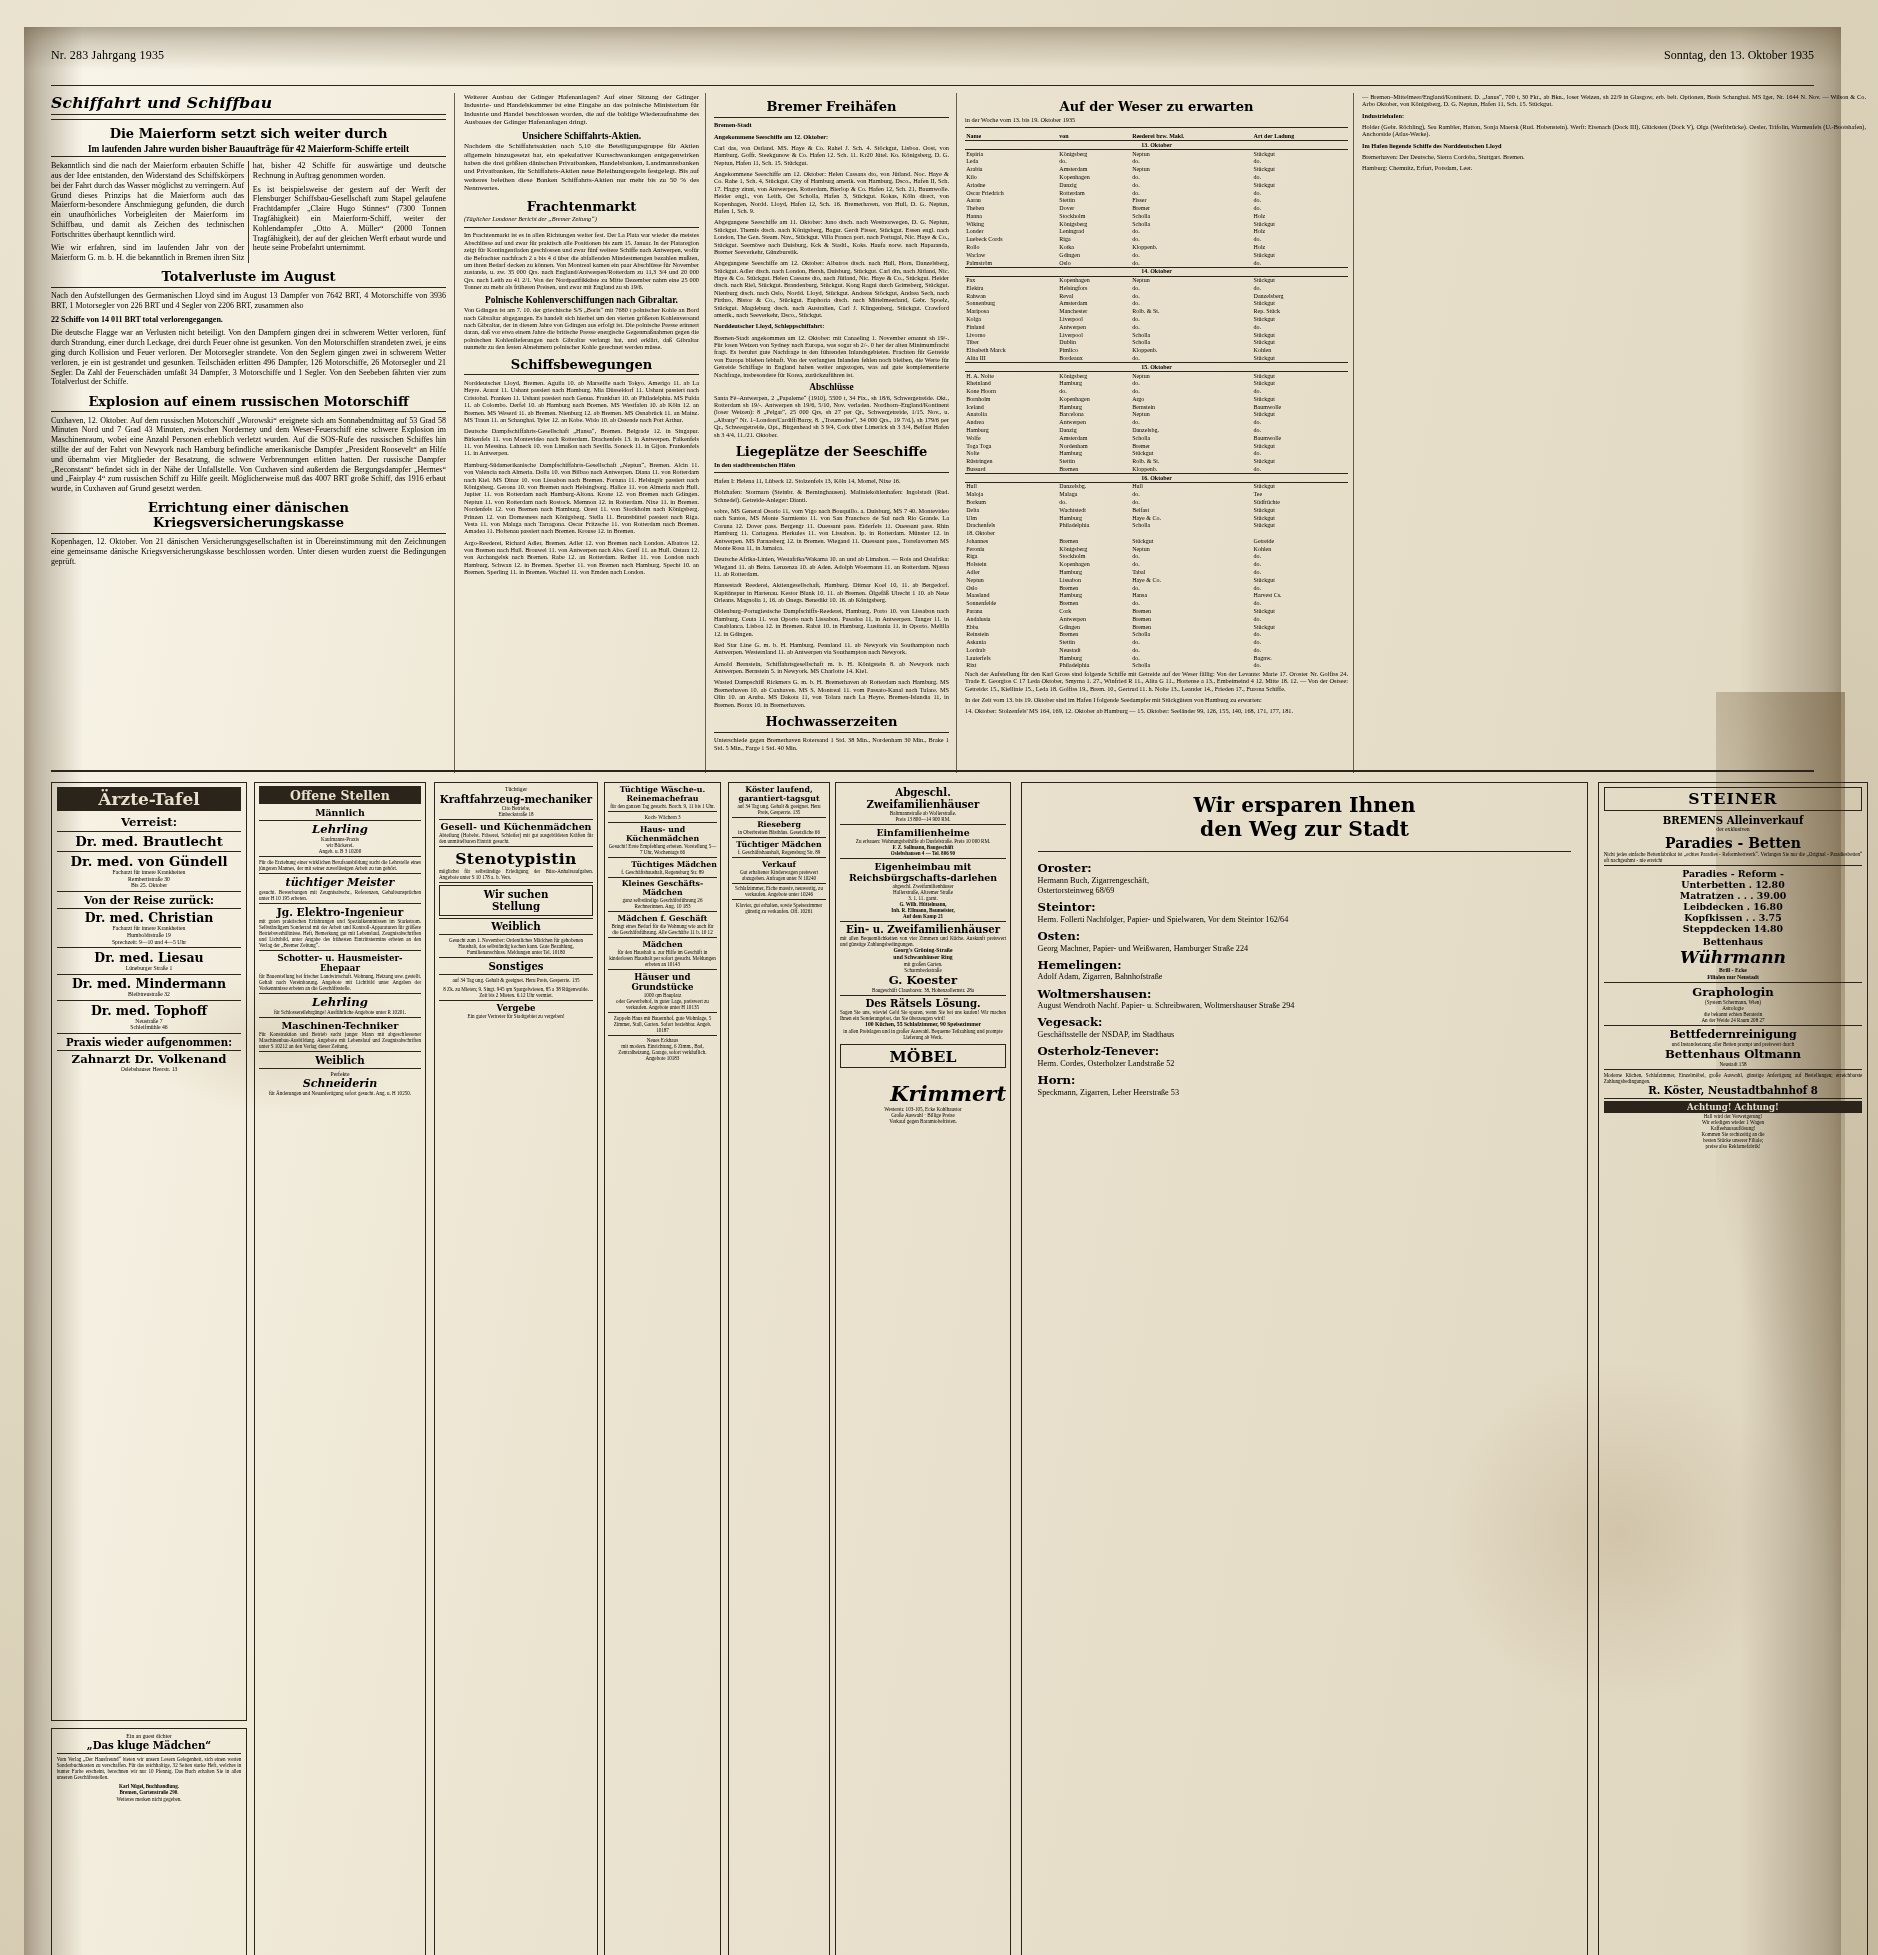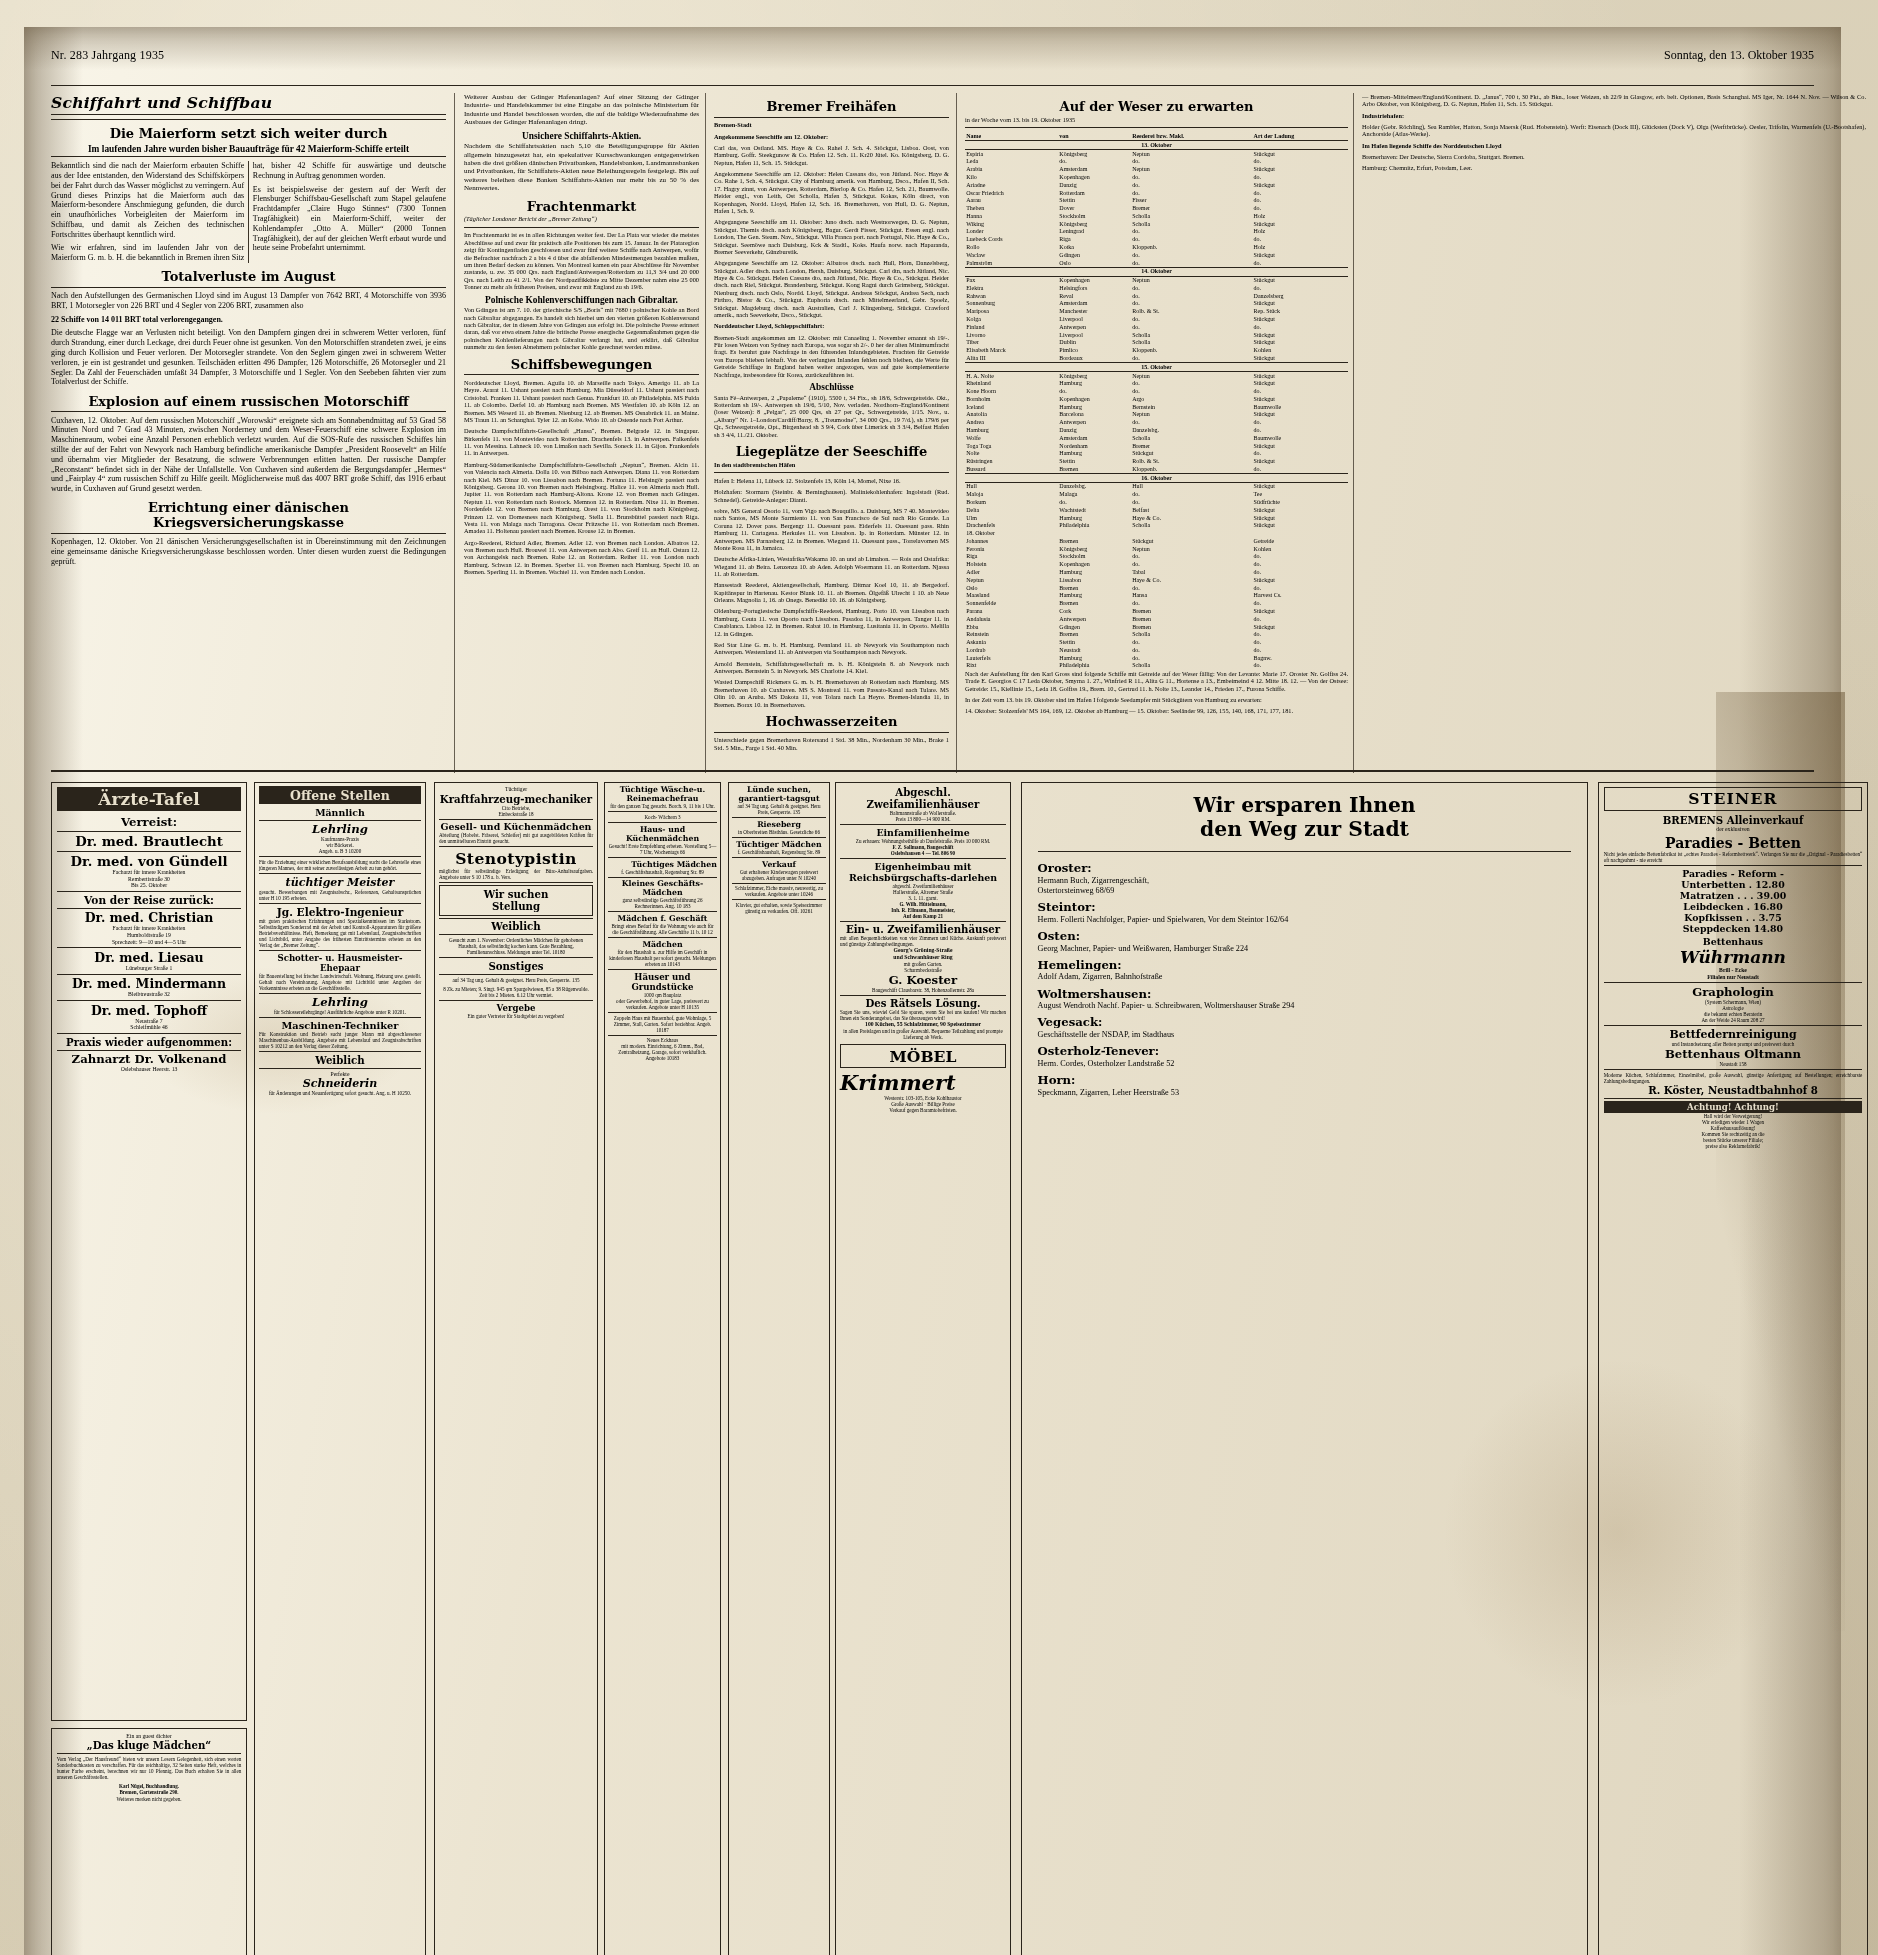--- a/index.html
+++ b/index.html
@@ -741,21 +741,21 @@
       <div class="ad-txt ad-xs" style="white-space:pre-line;">1000 qm Bauplatz
 oder Gewerbehof, in guter Lage, preiswert zu verkaufen. Angebote unter H 10135</div>
       <div class="ad-line"></div>
       <div class="ad-txt ad-xs">Zoppeln Haus mit Bauernhof, gute Wohnlage, 5 Zimmer, Stall, Garten. Sofort beziehbar. Angeb. 10187</div>
       <div class="ad-line"></div>
       <div class="ad-txt ad-xs" style="white-space:pre-line;">Neues Eckhaus
 mit modern. Einrichtung, 6 Zimm., Bad, Zentralheizung, Garage, sofort verkäuflich. Angebote 10183</div>
     </div>
 
     <div class="adbox ad-border" style="left:677px;top:0;width:102px;height:1369px;padding:2.3px 3.1px;">
-      <div class="ad-title" style="font-size:7.8px;">Lünde suchen, garantiert-tagsgut</div>
+      <div class="ad-title" style="font-size:7.8px;">Köster laufend, garantiert-tagsgut</div>
       <div class="ad-txt ad-xs">auf 34 Tag ung. Gehalt &amp; geeignet. Heru Preis, Gesperrte. 135</div>
       <div class="ad-line"></div>
       <div class="ad-title" style="font-size:7.8px;">Rieseberg</div>
       <div class="ad-txt ad-xs">in Oberbreiten Bästhäus. Gesetzliche 66</div>
       <div class="ad-line"></div>
       <div class="ad-title" style="font-size:7.8px;">Tüchtiger Mädchen</div>
       <div class="ad-txt ad-xs">f. Geschäftshaushalt, Regensburg Str. 89</div>
       <div class="ad-line"></div>
       <div class="ad-title" style="font-size:7.8px;">Verkauf</div>
       <div class="ad-txt ad-xs">Gut erhaltener Kinderwagen preiswert abzugeben. Anfragen unter N 10240</div>
@@ -792,21 +792,21 @@
 Scharmbeckstraße</div>
       <div class="ad-title" style="font-size:11.7px;">G. Koester</div>
       <div class="ad-txt ad-xs">Baugeschäft
 Clausbarstr. 38, Hohenzollernstr. 28a</div>
       <div class="ad-line"></div>
       <div class="ad-title" style="font-size:10.2px;">Des Rätsels Lösung.</div>
       <div class="ad-txt ad-xs just">Sagen Sie uns, wieviel Geld Sie sparen, wenn Sie bei uns kaufen! Wir machen Ihnen ein Sonderangebot, das Sie überzeugen wird!</div>
       <div class="ad-txt ad-sm" style="font-weight:bold;">100 Küchen, 55 Schlafzimmer, 90 Speisezimmer</div>
       <div class="ad-txt ad-xs">in allen Preislagen und in großer Auswahl. Bequeme Teilzahlung und prompte Lieferung ab Werk.</div>
       <div class="ad-title" style="font-size:15.6px;border:1.6px solid #2a241b;margin-top:3.9px;padding:1.6px 0;">MÖBEL</div>
-      <div class="script" style="font-size:21px;text-align:left;margin-top:2px;">Krimmert</div>
+      <div class="script" style="font-size:21px;text-align:right;margin-top:13px;">Krimmert</div>
       <div class="ad-txt ad-xs" style="white-space:pre-line;">Westerstr. 103-105, Ecke Kohlhaustor
 Große Auswahl · Billige Preise
 Verkauf gegen Baramtobefristen.</div>
     </div>
 
     <div class="adbox ad-border" style="left:970px;top:0;width:567px;height:1369px;padding:10.2px 15.6px;">
       <div class="big-ad-title">Wir ersparen Ihnen</div>
       <div class="big-ad-title">den Weg zur Stadt</div>
       <div class="ad-line" style="margin:9.4px 0;"></div>
       <div id="cities">

